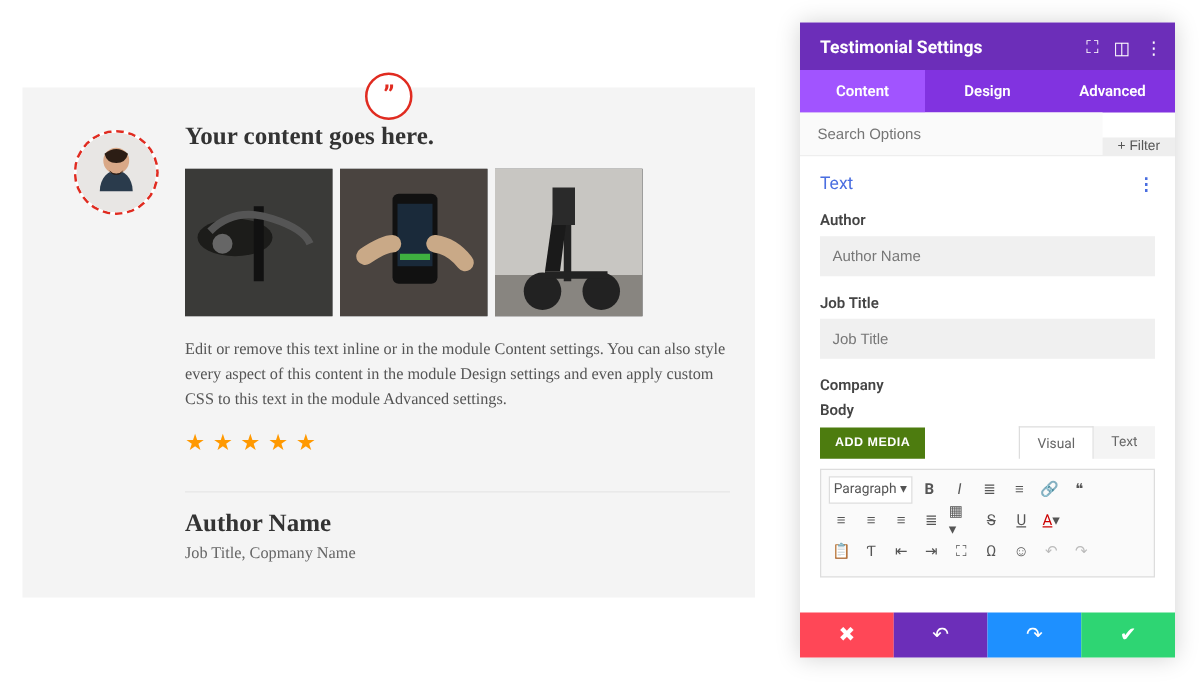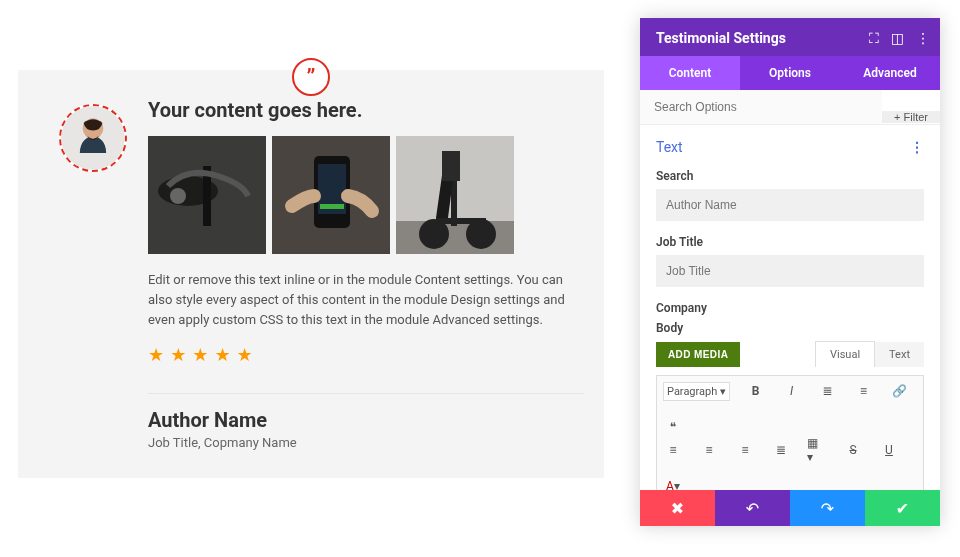--- a/index.html
+++ b/index.html
@@ -2,21 +2,21 @@
 <html><head>
 <meta charset="utf-8">
 <style>
 * { margin: 0; padding: 0; box-sizing: border-box; }
 body { font-family: -apple-system, BlinkMacSystemFont, "Segoe UI", Roboto, sans-serif; background: #fff; width: 960px; height: 557px; overflow: hidden; position: relative; }
 
 
 .canvas { position: absolute; left: 0; top: 0; width: 622px; height: 557px; padding: 70px 18px 0 18px; }
 .testimonial-card { background: #f4f4f4; padding: 28px 20px 28px 20px; position: relative; }
 .quote-icon { position: absolute; top: -12px; left: 50%; transform: translateX(-50%); width: 38px; height: 38px; border-radius: 50%; background: #fff; border: 2px solid #e02b20; color: #e02b20; display: flex; align-items: center; justify-content: center; font-size: 22px; font-weight: bold; }
-.card-body { display: flex; }
+.card-body { display: flex; font-family: Liberation Serif, serif; }
 .avatar-col { width: 110px; display: flex; align-items: flex-start; justify-content: center; padding-top: 6px; }
 .avatar { width: 68px; height: 68px; border-radius: 50%; border: 2px dashed #e02b20; overflow: hidden; display: flex; align-items: center; justify-content: center; background: #fff; }
 .avatar svg { width: 100%; height: 100%; }
 .content-col { flex: 1; }
 .heading { font-size: 20px; font-weight: 700; color: #333; margin-bottom: 14px; }
 .imgs { display: flex; gap: 6px; margin-bottom: 16px; }
 .img-box { width: 118px; height: 118px; background: #2b2b2b; display: flex; align-items: center; justify-content: center; }
 .img-box svg { width: 100%; height: 100%; }
 .desc { font-size: 13px; color: #555; line-height: 1.55; margin-bottom: 14px; max-width: 440px; margin-top: 12px; }
 .stars { display: flex; gap: 6px; margin-bottom: 28px; }
@@ -29,35 +29,35 @@
 .panel { position: absolute; right: 20px; top: 18px; width: 300px; background: #fff; box-shadow: 0 0 18px rgba(0,0,0,0.18); display: flex; flex-direction: column; }
 .panel-head { background: #6c2eb9; color: #fff; padding: 12px 16px 10px; position: relative; }
 .panel-title { font-size: 14px; font-weight: 700; }
 .panel-preset { font-size: 11px; opacity: 0.85; margin-top: 2px; }
 .panel-preset::after { content: " ▾"; font-size: 8px; }
 .head-icons { position: absolute; right: 10px; top: 12px; display: flex; gap: 12px; }
 .head-icons span { font-size: 14px; cursor: pointer; }
 .tabs { background: #8133e0; display: flex; }
 .tab { flex: 1; text-align: center; color: #fff; font-size: 12px; font-weight: 600; padding: 10px 0; cursor: pointer; }
 .tab.active { background: #a154ff; }
-.search-row { display: flex; border-bottom: 1px solid #eee; align-items: center; }
+.search-row { display: flex; border-bottom: 1px solid #eee; }
 .search-input { flex: 1; border: none; padding: 10px 14px; font-size: 12px; color: #888; background: #fafafa; outline: none; }
 .filter-btn { background: #eee; border: none; padding: 0 12px; font-size: 11px; color: #555; cursor: pointer; margin-top: 20px; }
 .panel-scroll { height: 365px; overflow-y: auto; padding: 14px 16px 10px; }
 .section-title { color: #4a6ee0; font-size: 14px; font-weight: 400; margin-bottom: 14px; position: relative; }
 .section-title .kebab { position: absolute; right: 0; top: 0; color: #4a6ee0; cursor: pointer; font-weight: bold; }
 .field-label { font-size: 12px; color: #444; font-weight: 600; margin-bottom: 6px; }
 .field-input { width: 100%; background: #f0f0f0; border: none; padding: 9px 10px; font-size: 12px; color: #777; margin-bottom: 14px; outline: none; }
 .body-row { display: flex; align-items: center; gap: 8px; margin-bottom: 8px; }
 .add-media { background: #4d7c0f; color: #fff; border: none; padding: 7px 12px; font-size: 10px; font-weight: 700; letter-spacing: 0.4px; cursor: pointer; }
-.editor-tabs { margin-left: auto; display: flex; align-items: flex-end; }
+.editor-tabs { margin-left: auto; display: flex; }
 .editor-tab { padding: 6px 14px; font-size: 11px; color: #666; cursor: pointer; background: #f4f4f4; }
 .editor-tab.active { background: #fff; border-top: 1px solid #ddd; border-left: 1px solid #ddd; border-right: 1px solid #ddd; }
 .editor-toolbar { border: 1px solid #ddd; padding: 5px 6px; background: #fafafa; }
-.tb-row { display: flex; flex-wrap: wrap; gap: 16px; align-items: center; margin-bottom: 3px; min-height: 22px; }
+.tb-row { display: flex; flex-wrap: wrap; gap: 4px; margin-bottom: 3px; min-height: 22px; }
 .tb-select { font-size: 11px; border: 1px solid #ddd; padding: 2px 3px; background: #fff; cursor: pointer; color: #555; }
 .tb-btn { width: 20px; height: 20px; display: inline-flex; align-items: center; justify-content: center; font-size: 12px; color: #555; cursor: pointer; border-radius: 2px; }
 
 
 .panel-foot { display: flex; height: 36px; }
 .foot-btn { flex: 1; border: none; color: #fff; display: flex; align-items: center; justify-content: center; font-size: 16px; cursor: pointer; }
 .fb-cancel { background: #ff4757; }
 .fb-undo { background: #6c2eb9; }
 .fb-redo { background: #1e90ff; }
 .fb-save { background: #2ed573; }
@@ -134,34 +134,34 @@
   <div class="panel-head">
     <div class="panel-title">Testimonial Settings</div>
     <div class="head-icons">
       <span>⛶</span>
       <span>◫</span>
       <span>⋮</span>
     </div>
   </div>
   <div class="tabs">
     <div class="tab active">Content</div>
-    <div class="tab">Options</div>
+    <div class="tab">Design</div>
     <div class="tab">Advanced</div>
   </div>
   <div class="search-row">
     <input class="search-input" placeholder="Search Options" style="">
     <button class="filter-btn">+  Filter</button>
   </div>
   <div class="panel-scroll">
     <div class="section-title">
       <span>Text</span>
       <span class="kebab">⋮</span>
     </div>
 
-    <div class="field-label">Search</div>
+    <div class="field-label">Author</div>
     <input class="field-input" value="Author Name" style="">
 
     <div class="field-label">Job Title</div>
     <input class="field-input" value="Job Title" style="">
 
     <div class="field-label">Company</div>
 
     <div class="field-label">Body</div>
     <div class="body-row">
       <button class="add-media">ADD MEDIA</button>

